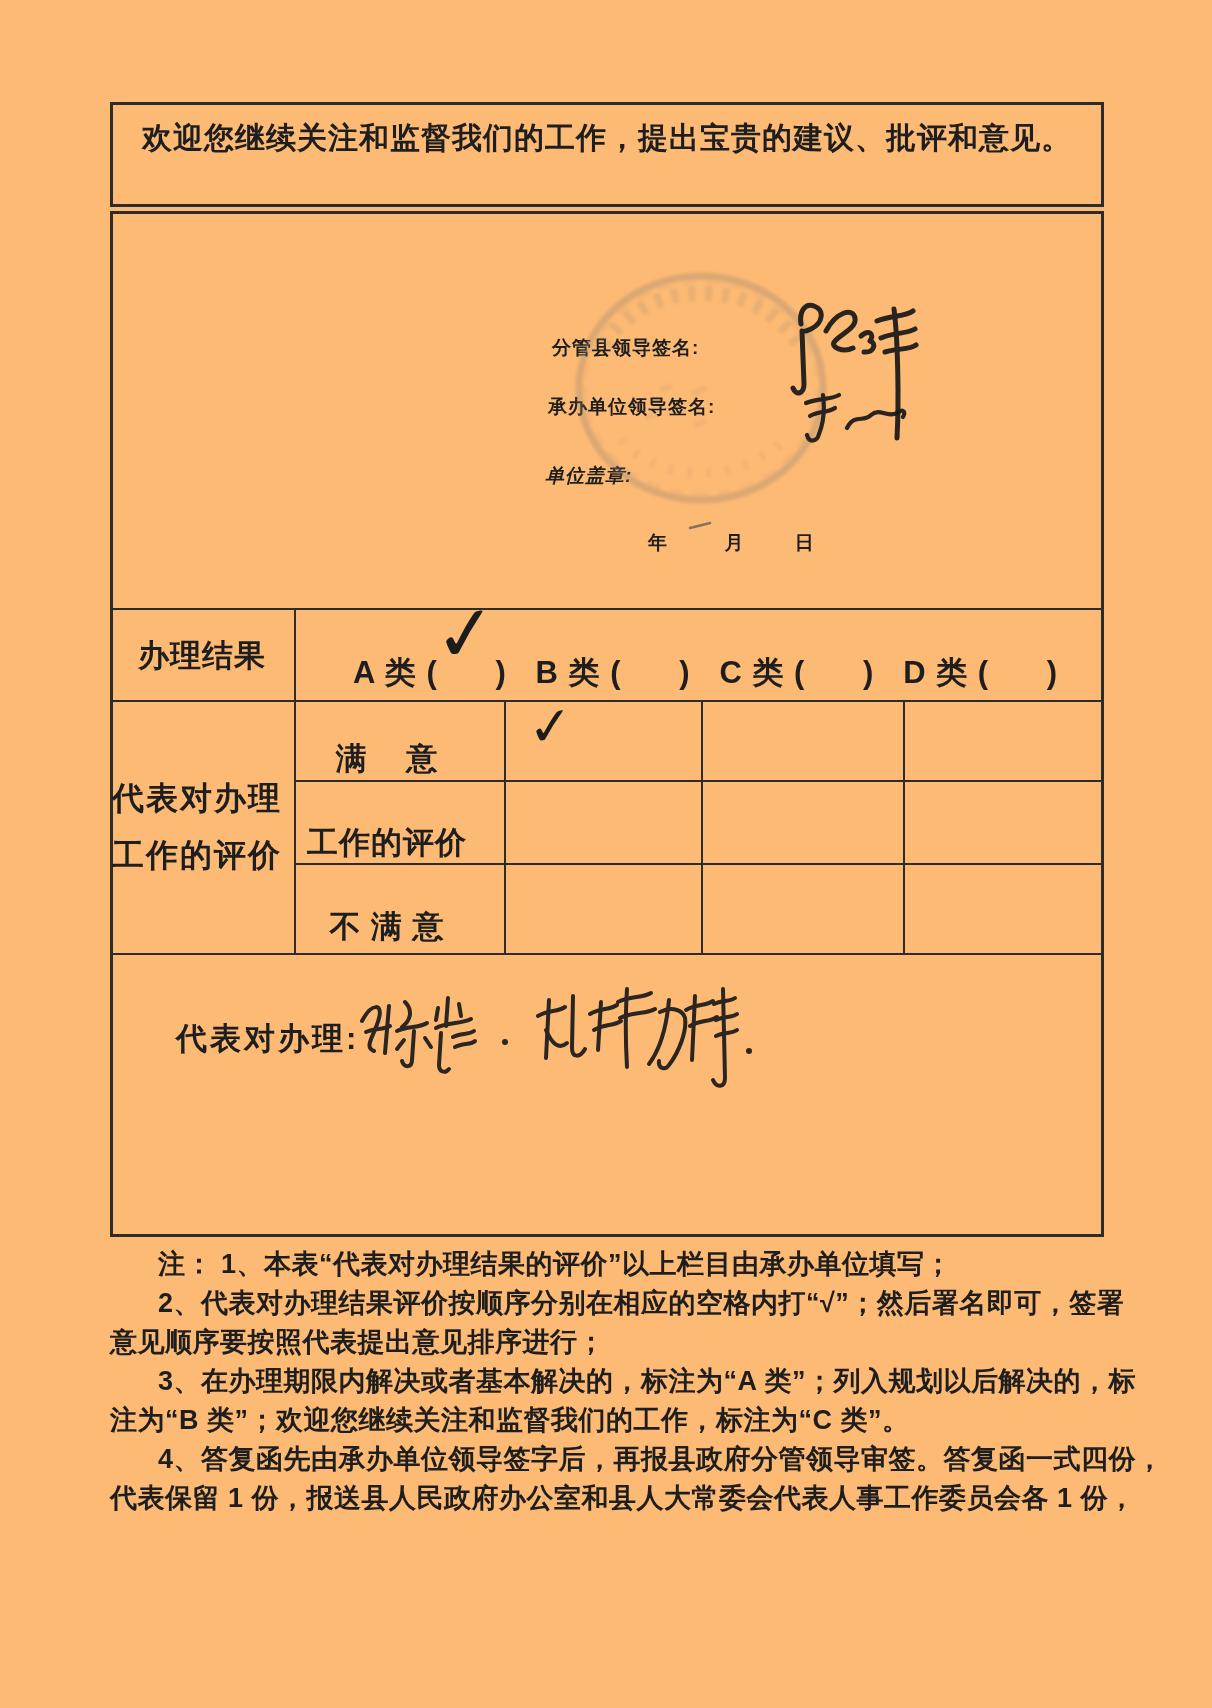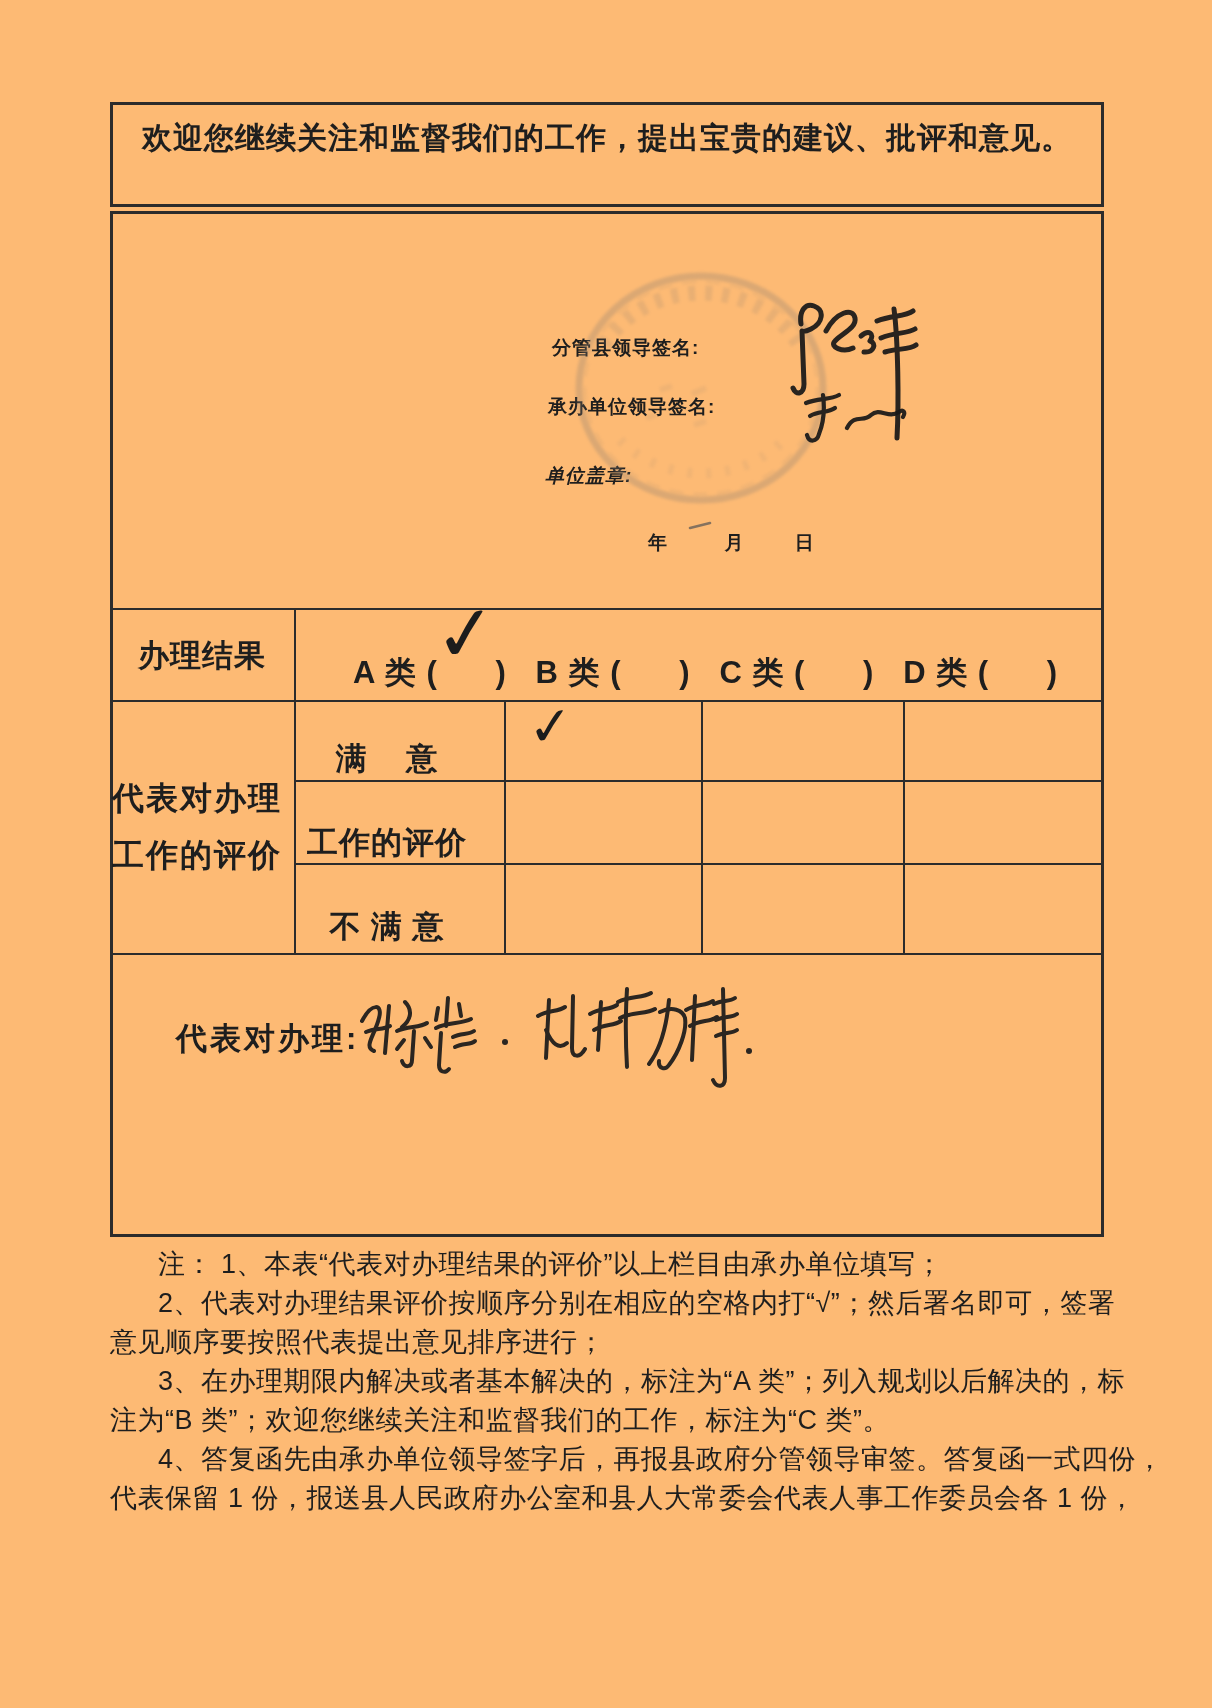--- a/index.html
+++ b/index.html
@@ -37,21 +37,21 @@
   
   .checkmark{
     position:absolute;color:#1c1c1c;font-weight:400;
     font-family:"DejaVu Sans",sans-serif;line-height:1;
   }
   .check-a{left:434px;top:596px;font-size:76px;transform:rotate(-6deg);}
   .check-m{left:528px;top:700px;font-size:54px;transform:rotate(-4deg);}
   
   .notes{
     position:absolute;left:110px;top:1245px;width:1010px;
-    font-size:27px;line-height:39px;letter-spacing:0.5px;font-weight:normal;
+    font-size:27px;line-height:39px;letter-spacing:0.5px;font-weight:bold;
   }
   .notes div{white-space:nowrap;}
   .n-ind{padding-left:48px;}
   
   .overlay{position:absolute;left:0;top:0;pointer-events:none;}
 </style>
 </head>
 <body>
 
 <div class="page">

